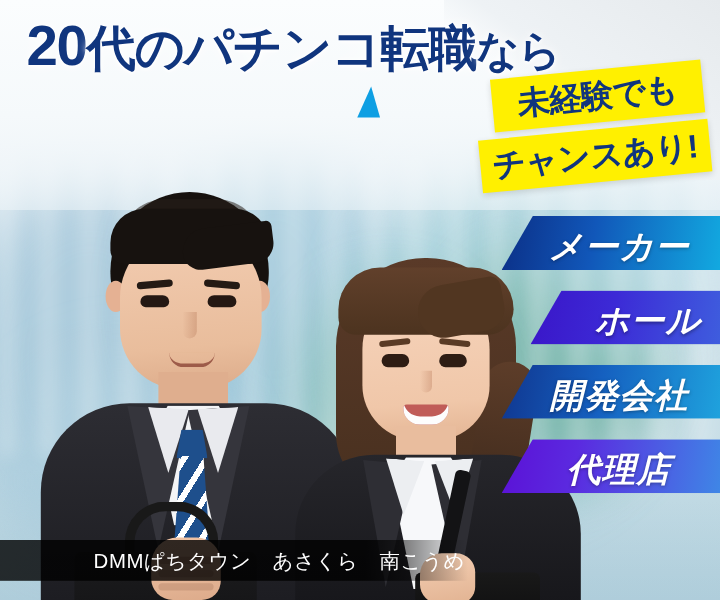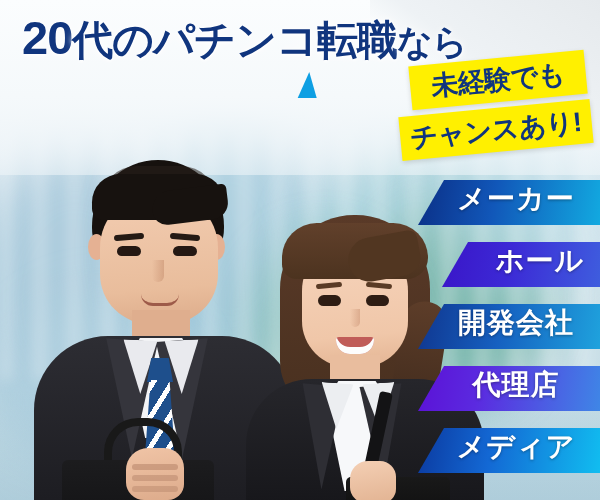--- a/index.html
+++ b/index.html
@@ -264,25 +264,26 @@
     display:flex;align-items:center;justify-content:center;
     white-space:nowrap;letter-spacing:-.5px;
     box-shadow:0 2px 5px rgba(0,0,0,.14);
   }
   .band1{left:14px;top:2px;width:176px;height:44px;transform:rotate(-5.5deg);}
   .band2{left:4px;top:52px;width:192px;height:44px;transform:rotate(-5.5deg);}
 
   
   .cat{
     position:absolute;height:45px;
-    display:flex;align-items:flex-start;
+    display:flex;align-items:flex-end;
     color:#ffffff;font-weight:bold;font-size:28px;letter-spacing:1px;
     white-space:nowrap;
     clip-path:polygon(26px 0,100% 0,100% 100%,0 100%);
     box-shadow:0 2px 6px rgba(0,0,0,.2);
+    font-style:italic;
   }
   .cat span{
     display:block;width:100%;text-align:center;padding-left:14px;
     text-shadow:0 1px 3px rgba(0,0,0,.35);
   }
   #cat0{left:418px;top:180px;width:182px;background:linear-gradient(100deg,#0b2f86 0%,#1157b9 42%,#12a9e0 100%);}
   #cat1{left:442px;top:242px;width:182px;background:linear-gradient(100deg,#3a15c8 0%,#3c2ad6 38%,#3f6ae0 100%);}
   #cat2{left:418px;top:304px;width:182px;background:linear-gradient(100deg,#10368f 0%,#1560c0 45%,#1fa2dd 100%);}
   #cat3{left:418px;top:366px;width:182px;background:linear-gradient(100deg,#5b11d6 0%,#5b2ae0 34%,#3f86e6 100%);}
   #cat4{left:418px;top:428px;width:182px;background:linear-gradient(100deg,#0b3aa0 0%,#1368d4 40%,#11bdf0 100%);}
@@ -381,18 +382,18 @@
   </div>
   <div class="cat" id="cat1">
     <span>ホール</span>
   </div>
   <div class="cat" id="cat3">
     <span>代理店</span>
   </div>
   <div class="cat" id="cat2">
     <span>開発会社</span>
   </div>
-  <div class="cat" id="cat4">
-    <span>メディア</span>
-  </div>
-
+
+  <div class="caption">
+    <span>DMMぱちタウン　あさくら　南こうめ</span>
+  </div>
 
 </div>
 
 </body></html>

